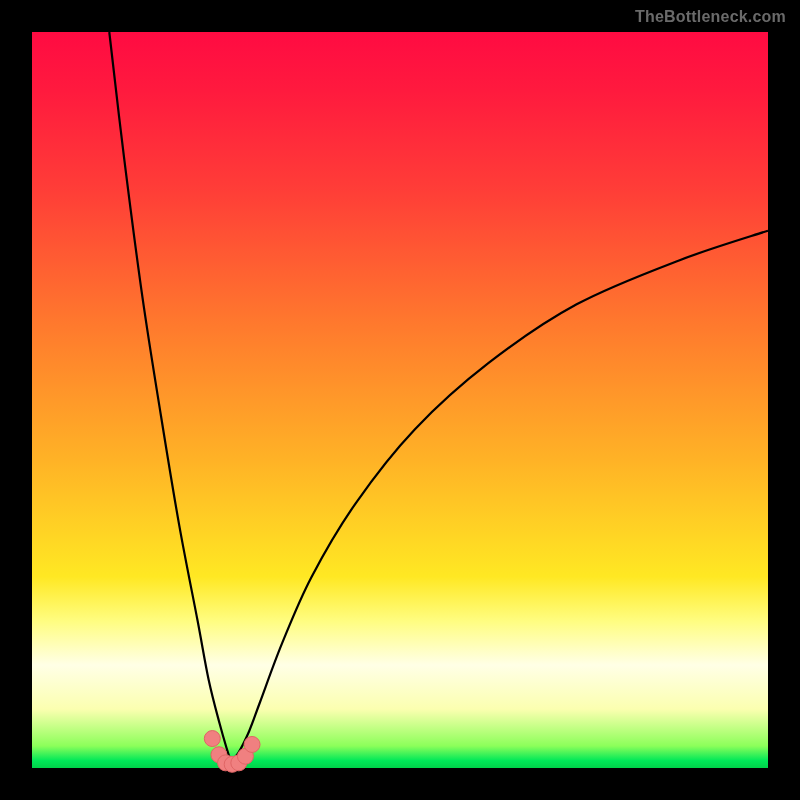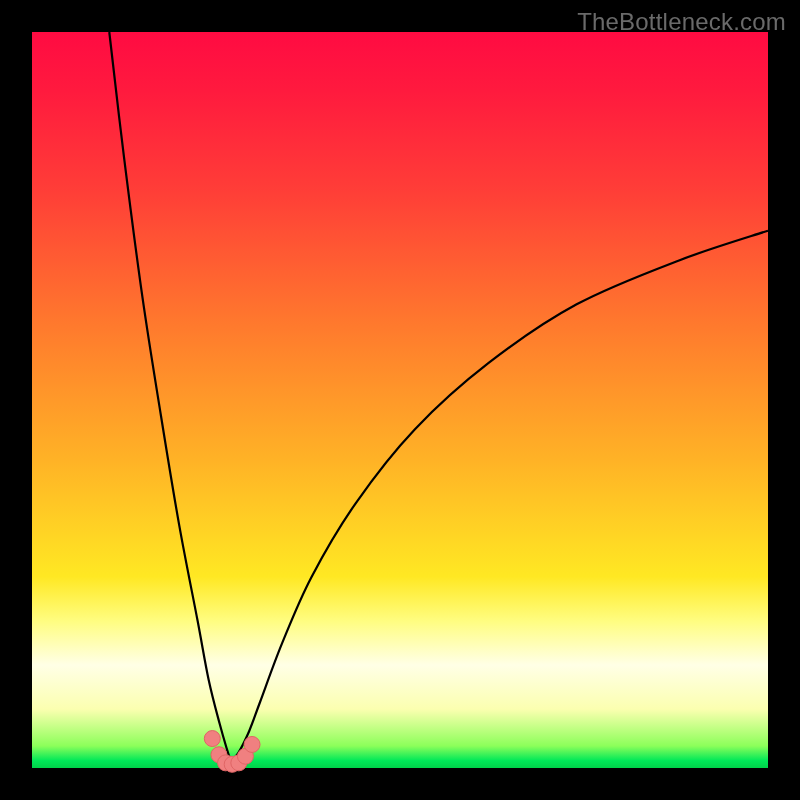--- a/index.html
+++ b/index.html
@@ -3,22 +3,22 @@
 <meta charset="utf-8">
 <style>
   * { margin: 0; padding: 0; box-sizing: border-box; }
   html, body { width: 800px; height: 800px; overflow: hidden; }
   body { background: #000; position: relative; }
   .watermark {
     position: absolute;
     top: 8px;
     right: 14px;
     font-family: Arial, Helvetica, sans-serif;
-    font-size: 24px;
-    font-weight: normal;
+    font-size: 16px;
+    font-weight: bold;
     color: #6a6a6a;
     letter-spacing: 0.2px;
     z-index: 20;
   }
   .plot-wrap {
     position: absolute;
     left: 32px;
     top: 32px;
     width: 736px;
     height: 736px;

